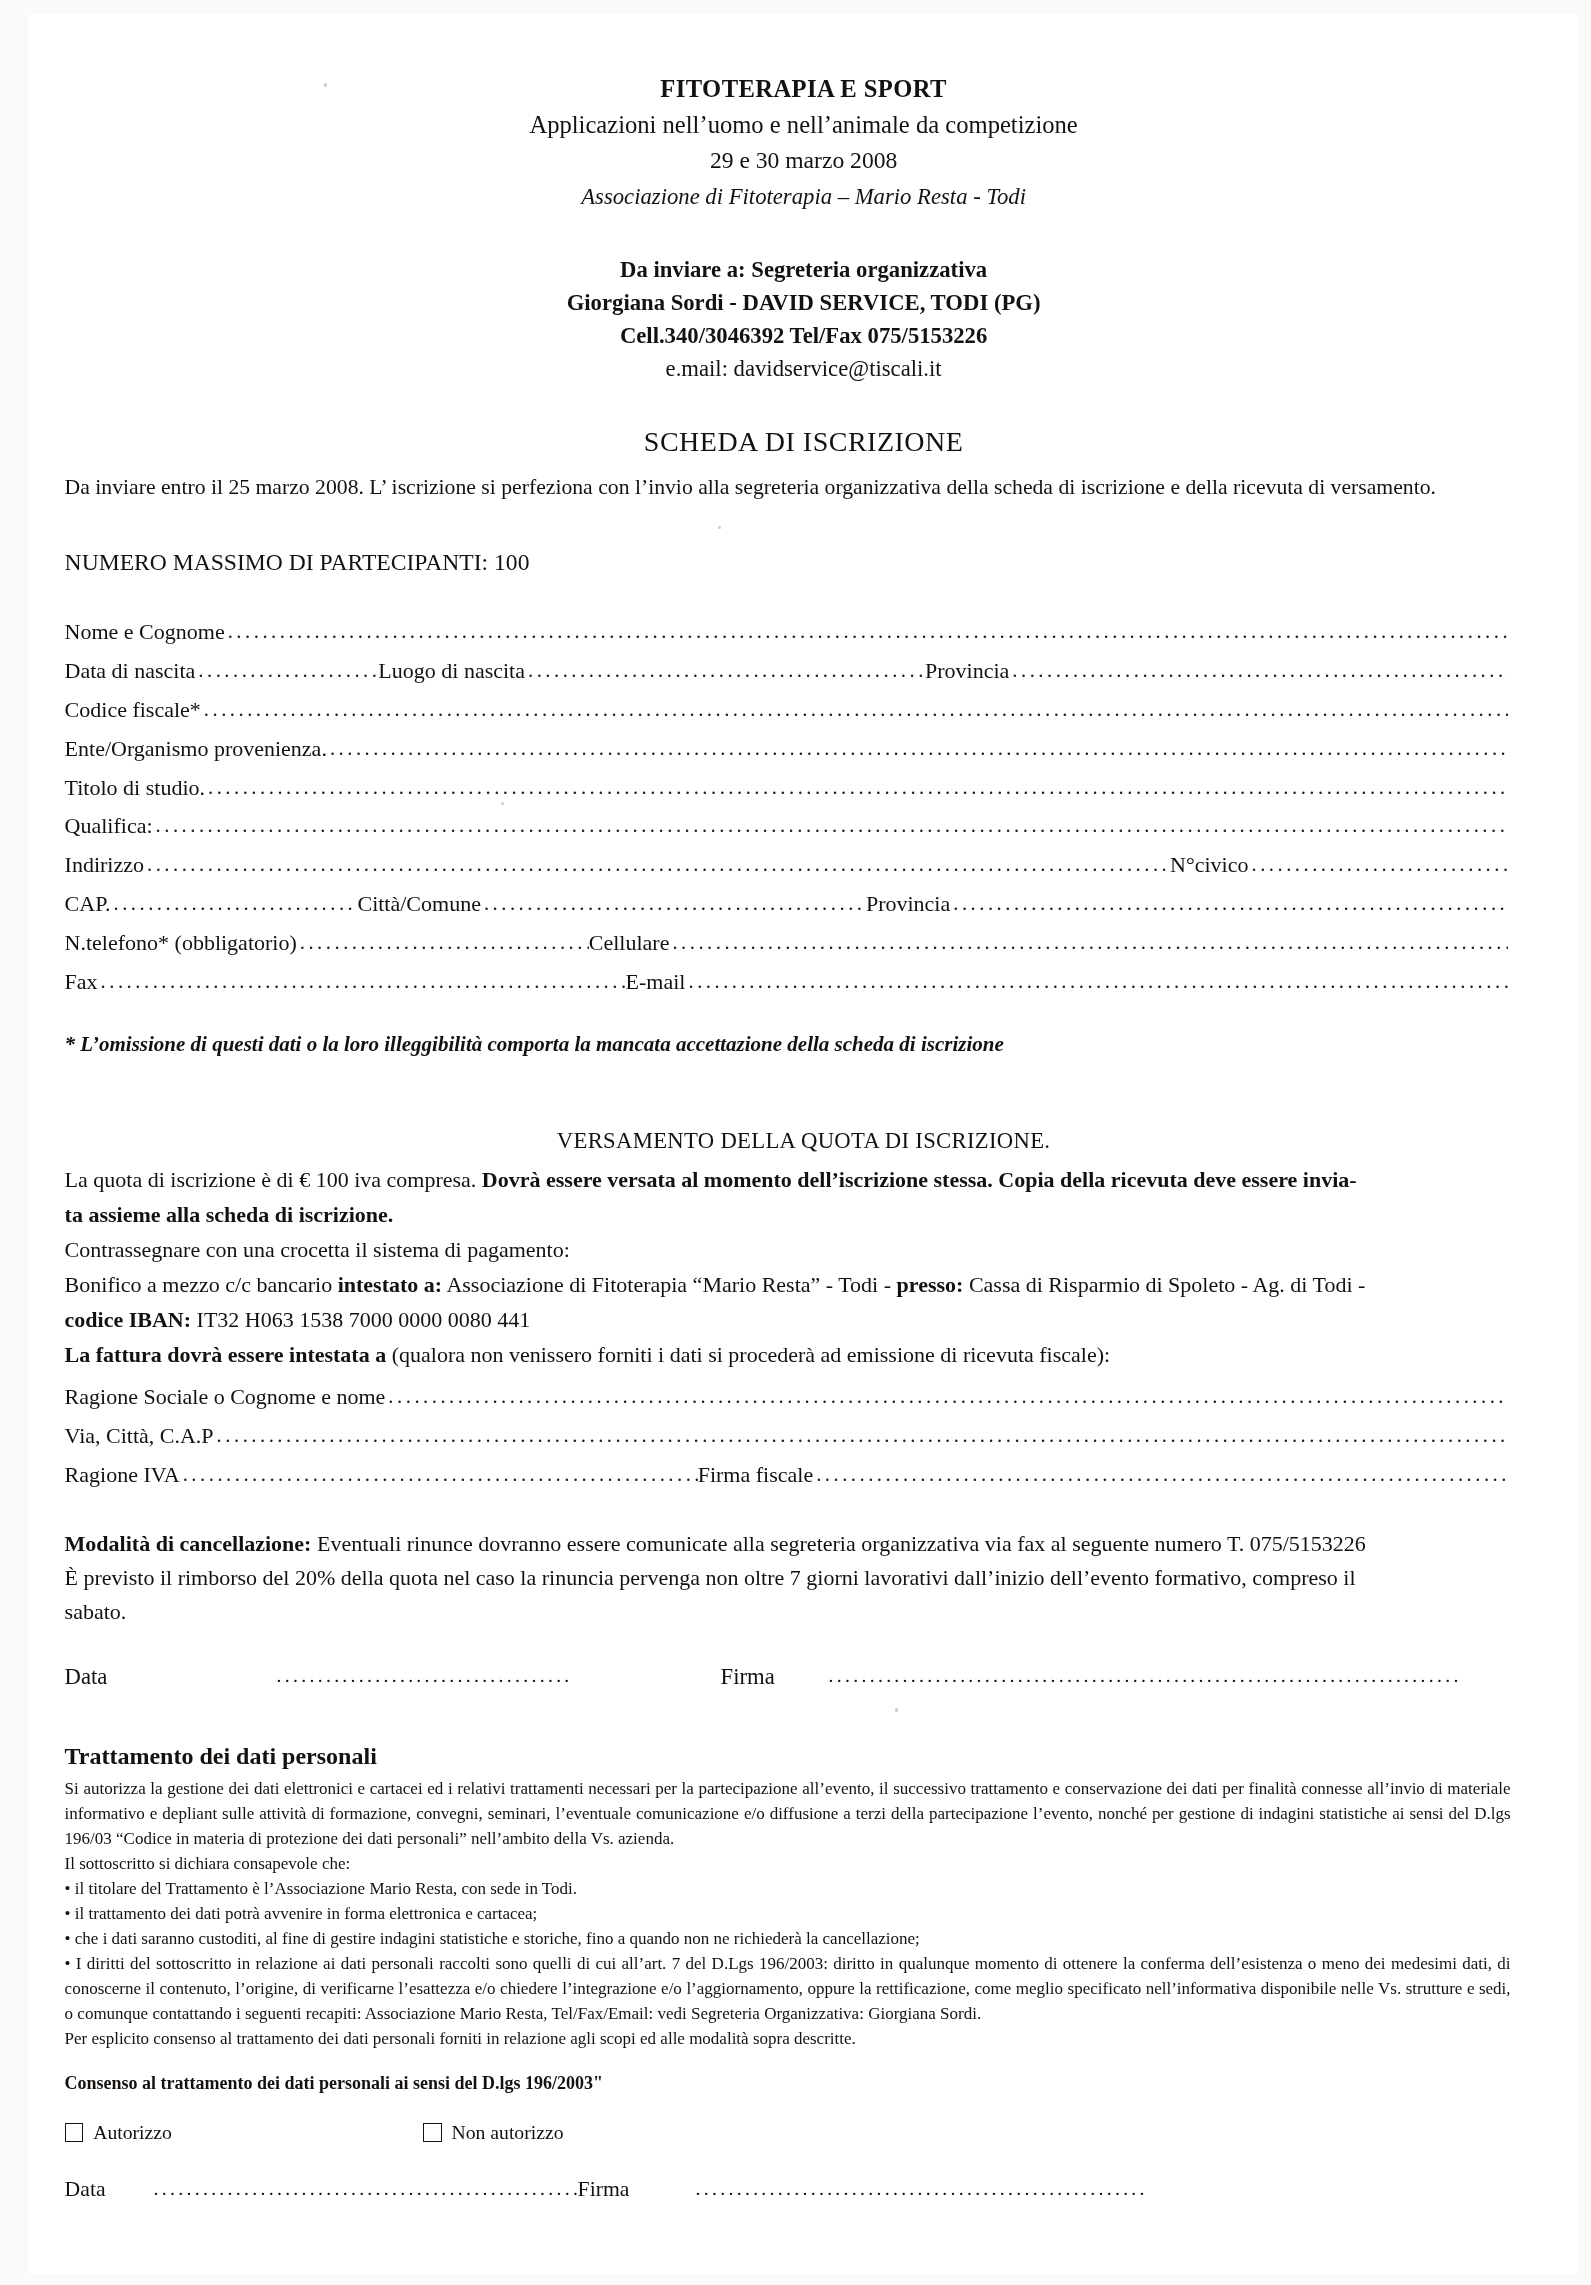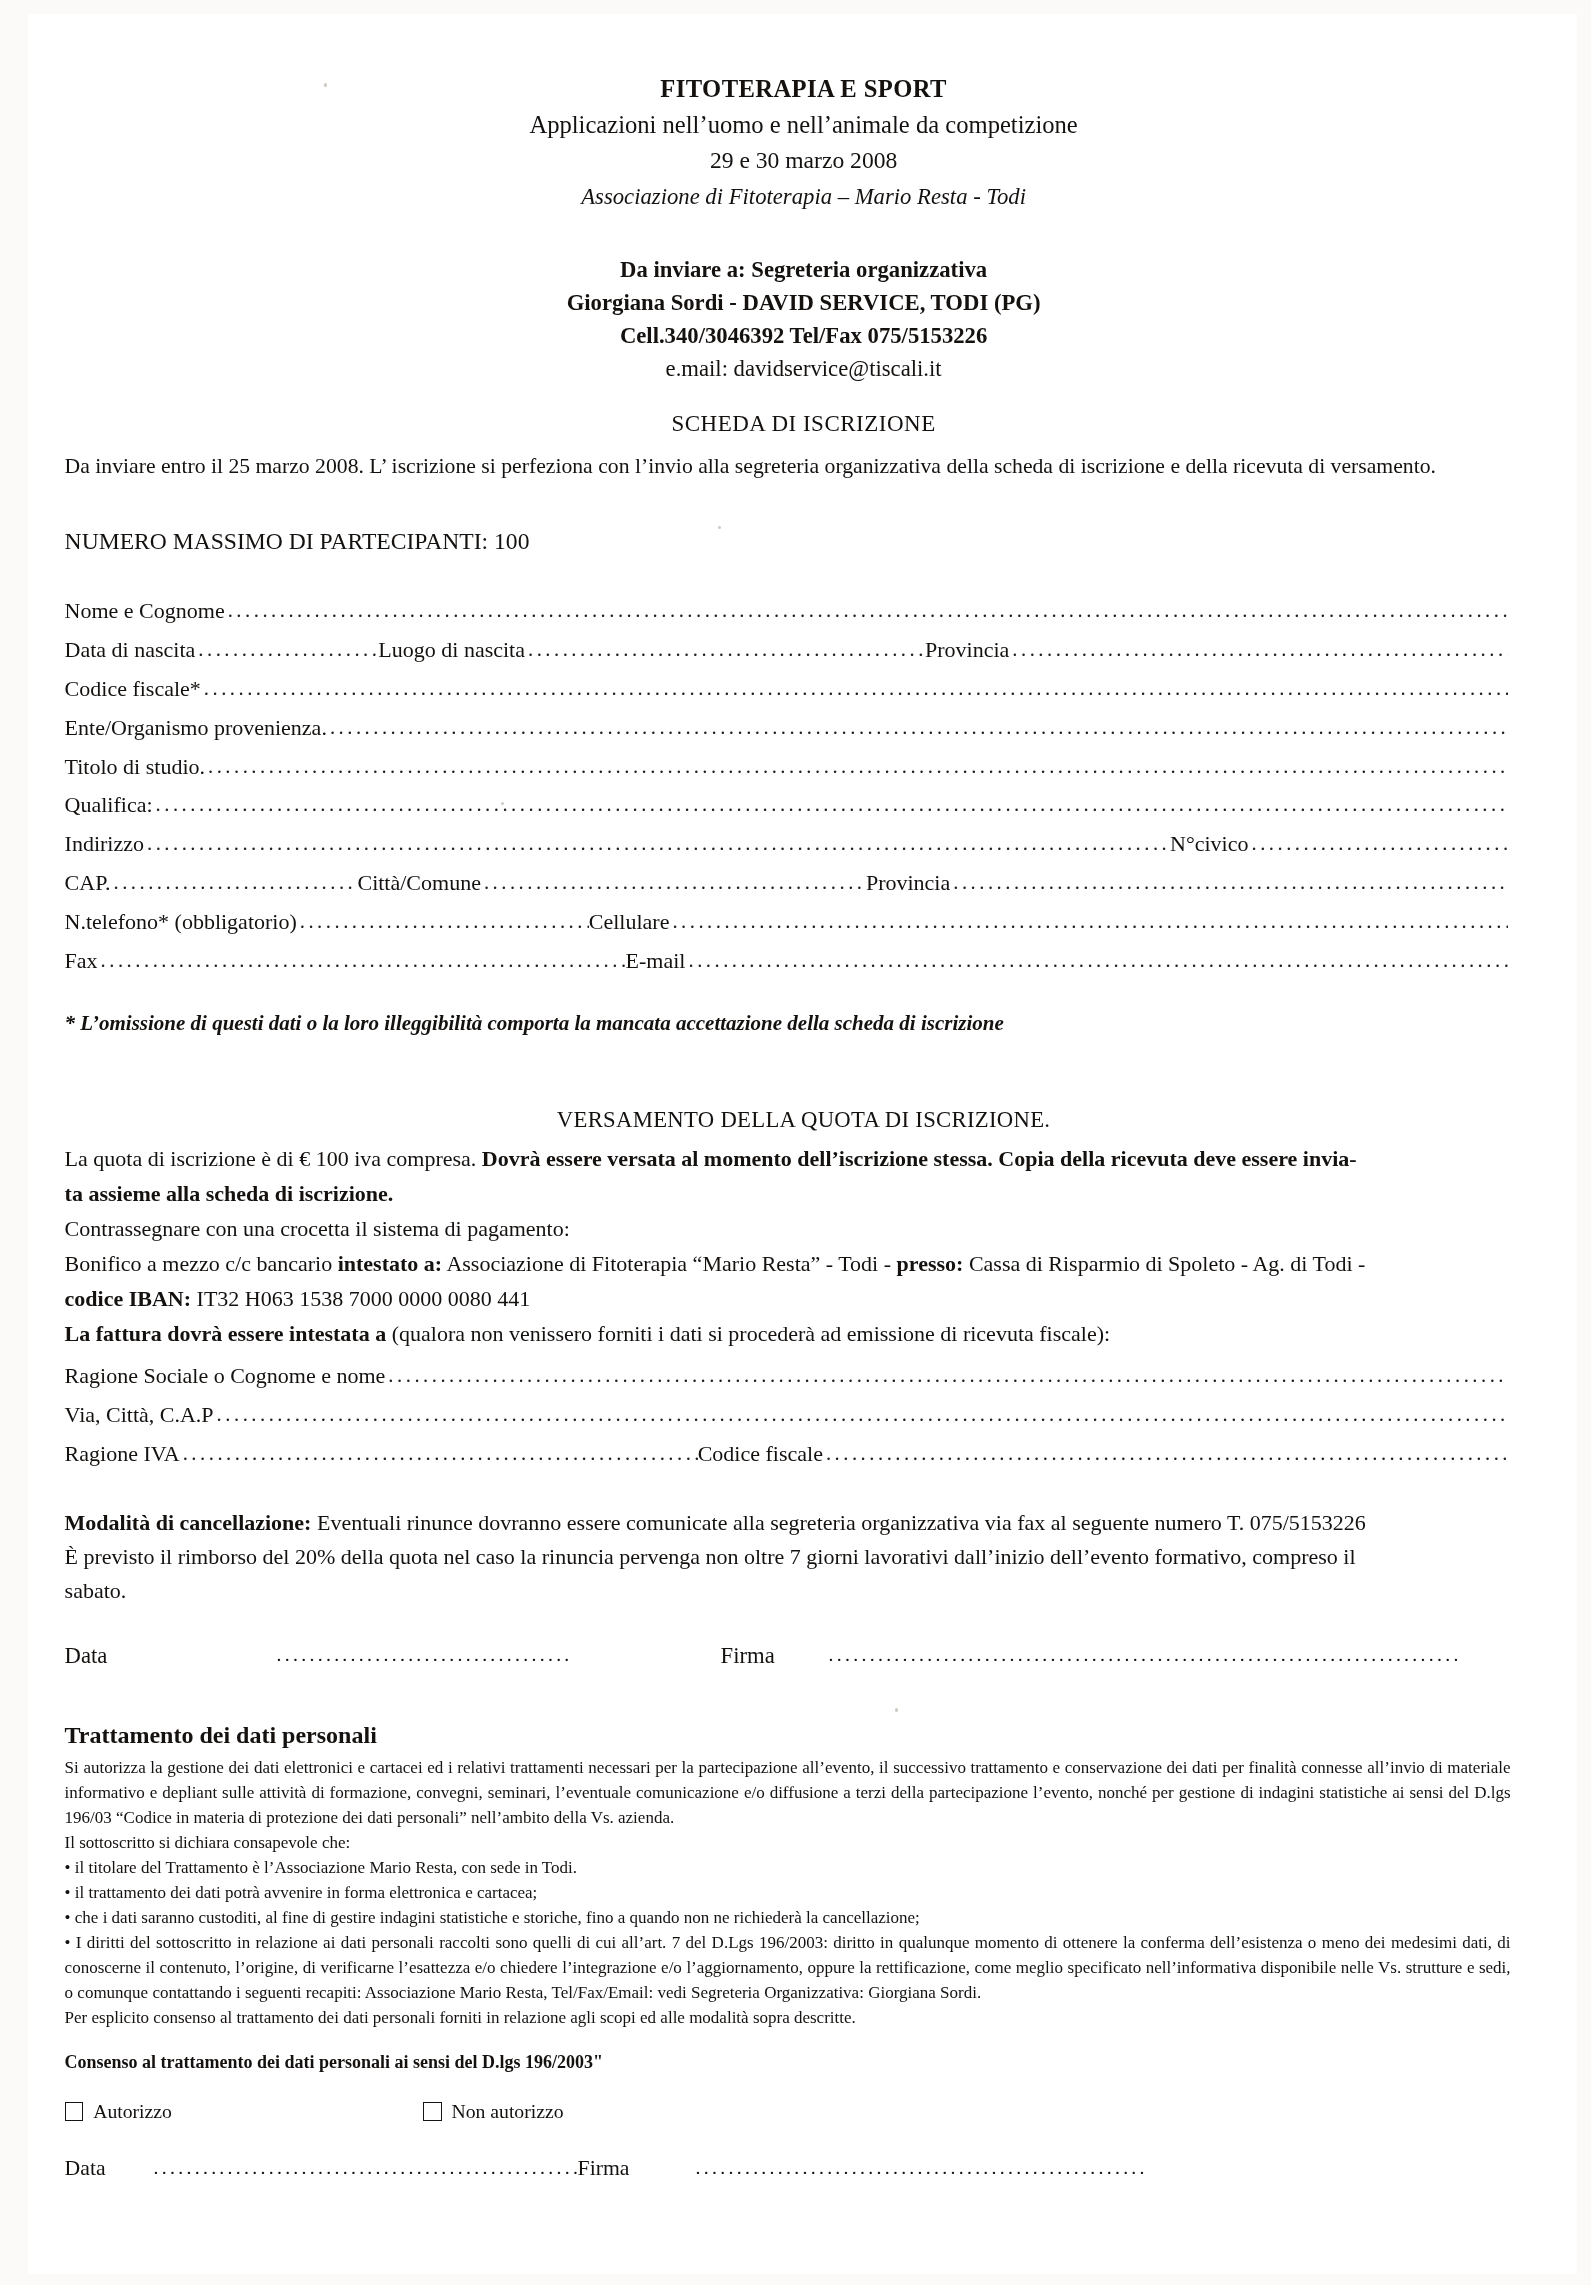--- a/index.html
+++ b/index.html
@@ -63,22 +63,22 @@
     margin-top: 43px;
     font-size: 22.7px;
     line-height: 33px;
   }
   .blockA .l1 { font-weight: bold; }
   .blockA .l2 { font-weight: bold; }
   .blockA .l3 { font-weight: bold; }
   .blockA .l4 { font-weight: normal; }
 
   .scheda {
-    margin-top: 26px;
-    font-size: 23px;
+    margin-top: 41px;
+    font-size: 28px;
     letter-spacing: 0.5px;
   }
   .para {
     font-size: 21.7px;
     line-height: 33px;
     margin-top: 13.8px;
     text-align: left;
   }
   .maxpart {
     margin-top: 45px;
@@ -312,21 +312,21 @@
           <span class="flabel">Ragione Sociale o Cognome e nome</span>
           <span class="dots">........................................................................................................................................................................................................</span>
         </div>
         <div class="frow">
           <span class="flabel">Via, Città, C.A.P</span>
           <span class="dots">........................................................................................................................................................................................................</span>
         </div>
         <div class="frow">
           <span class="flabel">Ragione IVA</span>
           <span class="dots" style="flex:0 0 512px;">........................................................................................................................................................................................................</span>
-          <span class="flabel">Codice fiscale</span>
+          <span class="flabel">Firma fiscale</span>
           <span class="dots">........................................................................................................................................................................................................</span>
         </div>
       </div>
 
       <div class="modal">
         <div>
           <span class="bold">Modalità di cancellazione:</span><span> Eventuali rinunce dovranno essere comunicate alla segreteria organizzativa via fax al seguente numero T. 075/5153226</span>
         </div>
         <div>È previsto il rimborso del 20% della quota nel caso la rinuncia pervenga non oltre 7 giorni lavorativi dall’inizio dell’evento formativo, compreso il</div>
         <div>sabato.</div>

